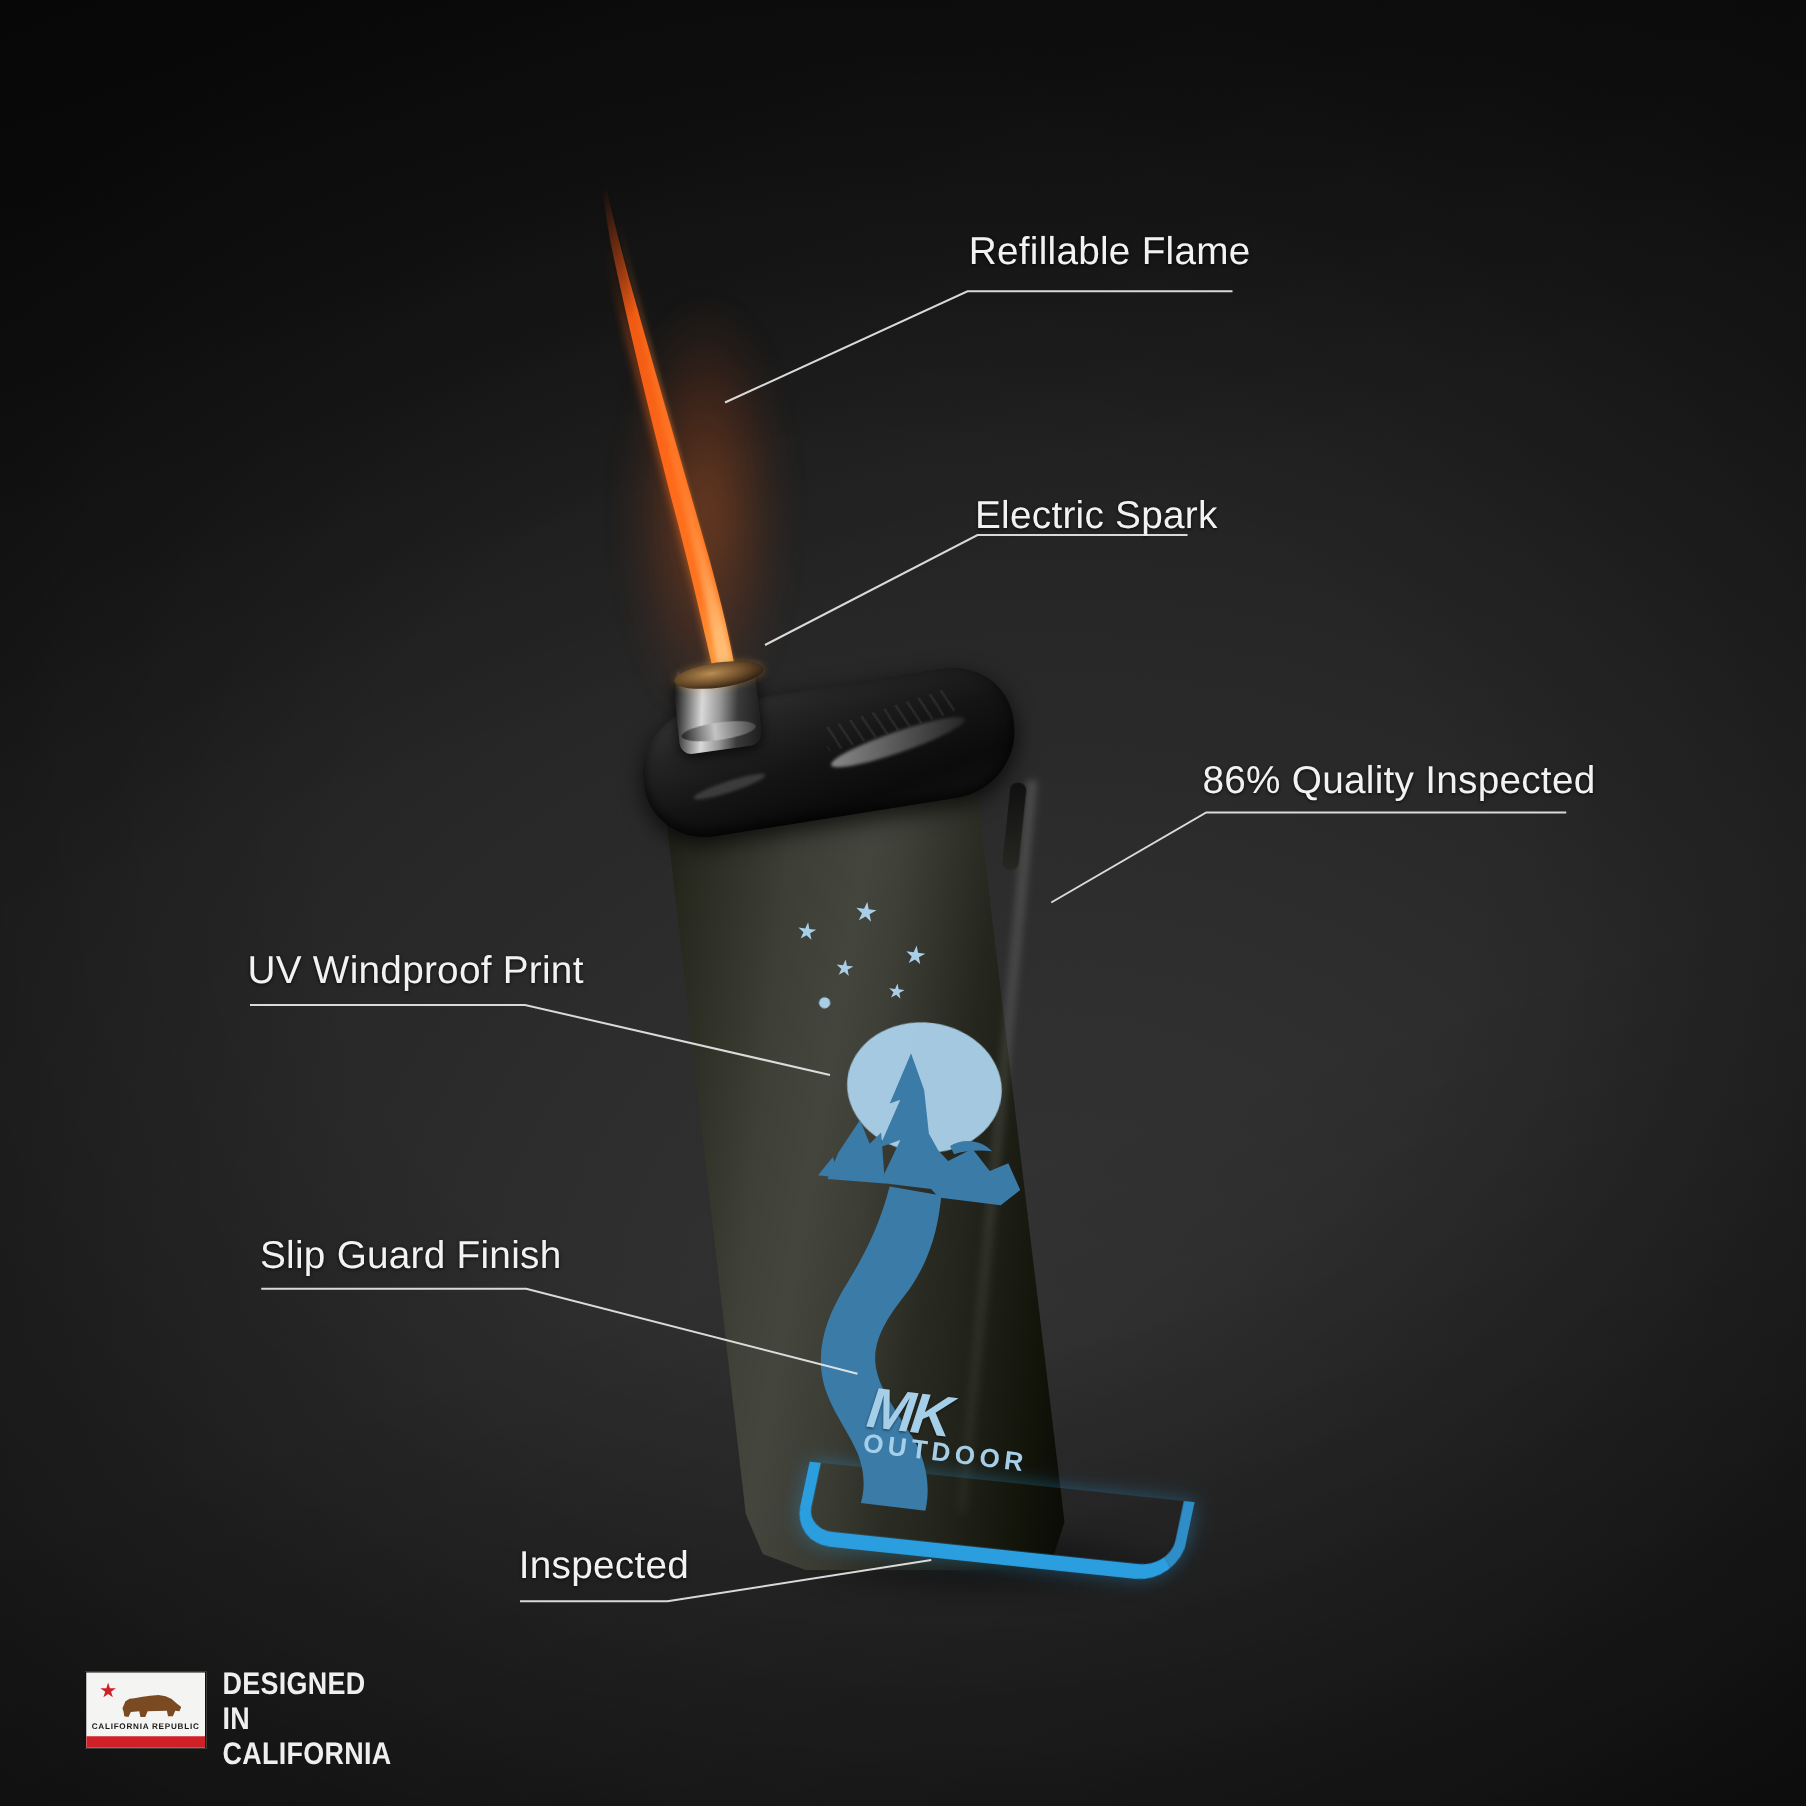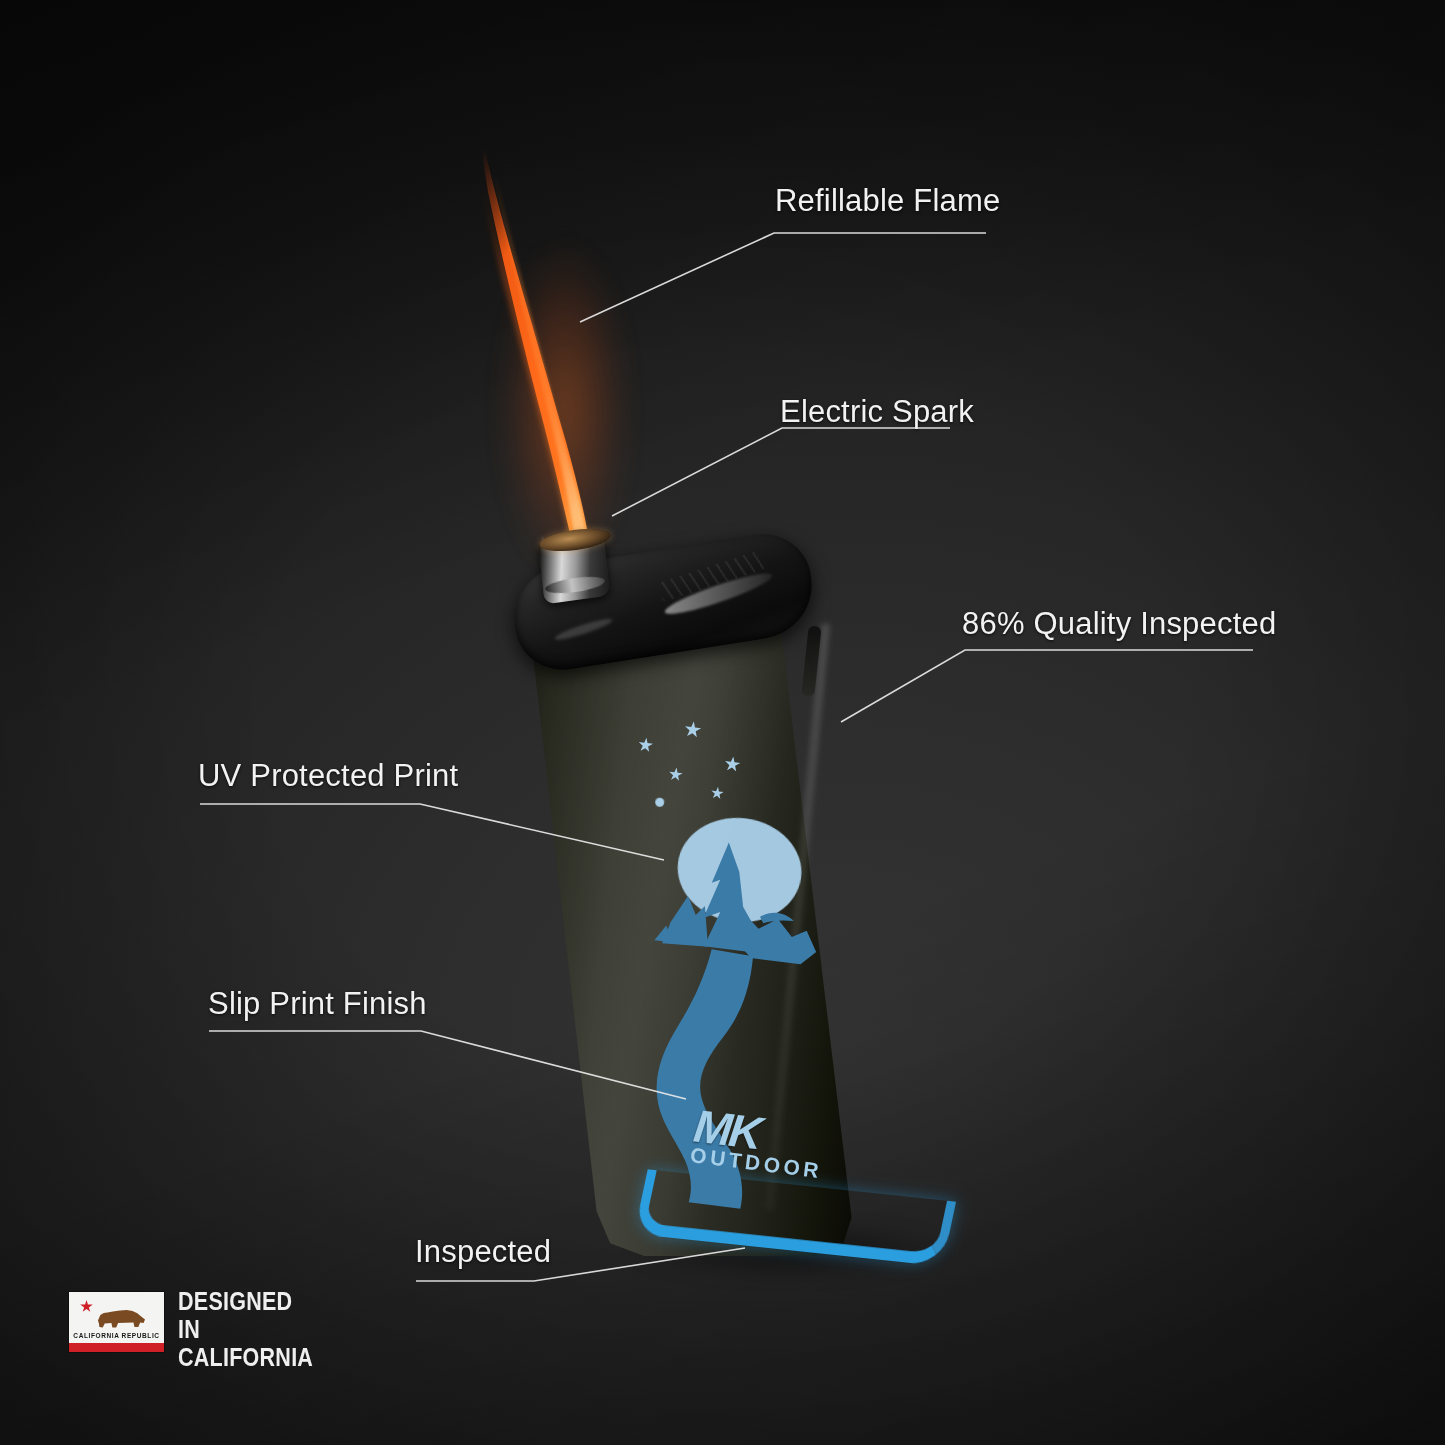--- a/index.html
+++ b/index.html
@@ -171,21 +171,21 @@
 
   
   #flame{position:absolute;left:400px;top:80px;width:300px;height:500px;pointer-events:none;}
   .flame-glow{
     position:absolute;left:30px;top:10px;width:240px;height:470px;
     background:radial-gradient(ellipse 34% 46% at 56% 68%, rgba(255,110,30,.34) 0%, rgba(255,90,20,.14) 45%, rgba(255,80,10,0) 78%);
     filter:blur(13px);
   }
 
   
-  #badge{position:absolute;left:68px;top:1287px;width:240px;height:80px;}
+  #badge{position:absolute;left:68px;top:1333px;width:240px;height:80px;}
   .flag{
     position:absolute;left:0;top:4px;width:97px;height:62px;
     background:#f4f4f2;border:1px solid #0f0f0f;box-sizing:border-box;
     overflow:hidden;
   }
   .flag-stripe{position:absolute;left:0;bottom:0;width:100%;height:9px;background:#cf2027;}
   .flag-star{
     position:absolute;left:11px;top:8px;width:13px;height:13px;background:#cf2027;
     clip-path:polygon(50% 0%,61% 35%,98% 35%,68% 57%,79% 91%,50% 70%,21% 91%,32% 57%,2% 35%,39% 35%);
   }
@@ -334,28 +334,28 @@
   </div>
 
   <div class="ann">
     <div class="txt" style="left:962px;top:606px;">86% Quality Inspected</div>
     <svg class="leader" style="left:0;top:0;width:1445px;height:1445px;">
       <path d="M1253,650 L965,650 L841,722"></path>
     </svg>
   </div>
 
   <div class="ann">
-    <div class="txt" style="left:198px;top:758px;">UV Protected Print</div>
+    <div class="txt" style="left:198px;top:758px;">UV Windproof Print</div>
     <svg class="leader" style="left:0;top:0;width:1445px;height:1445px;">
       <path d="M200,804 L420,804 L664,860"></path>
     </svg>
   </div>
 
   <div class="ann">
-    <div class="txt" style="left:208px;top:986px;">Slip Print Finish</div>
+    <div class="txt" style="left:208px;top:986px;">Slip Guard Finish</div>
     <svg class="leader" style="left:0;top:0;width:1445px;height:1445px;">
       <path d="M209,1031 L421,1031 L686,1099"></path>
     </svg>
   </div>
 
   <div class="ann">
     <div class="txt" style="left:415px;top:1234px;">Inspected</div>
     <svg class="leader" style="left:0;top:0;width:1445px;height:1445px;">
       <path d="M416,1281 L534,1281 L745,1248"></path>
     </svg>

